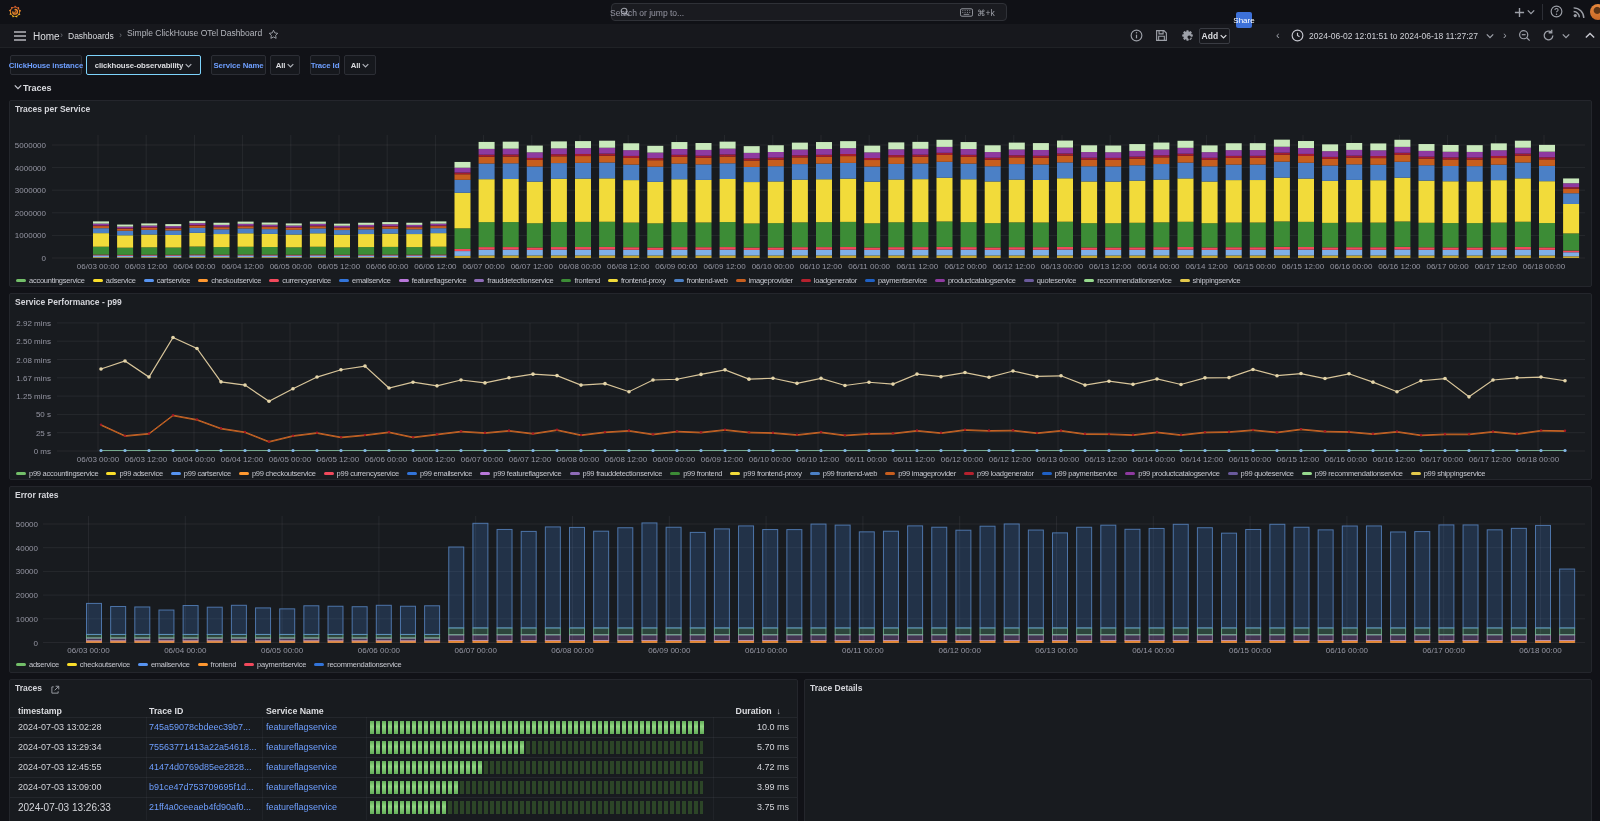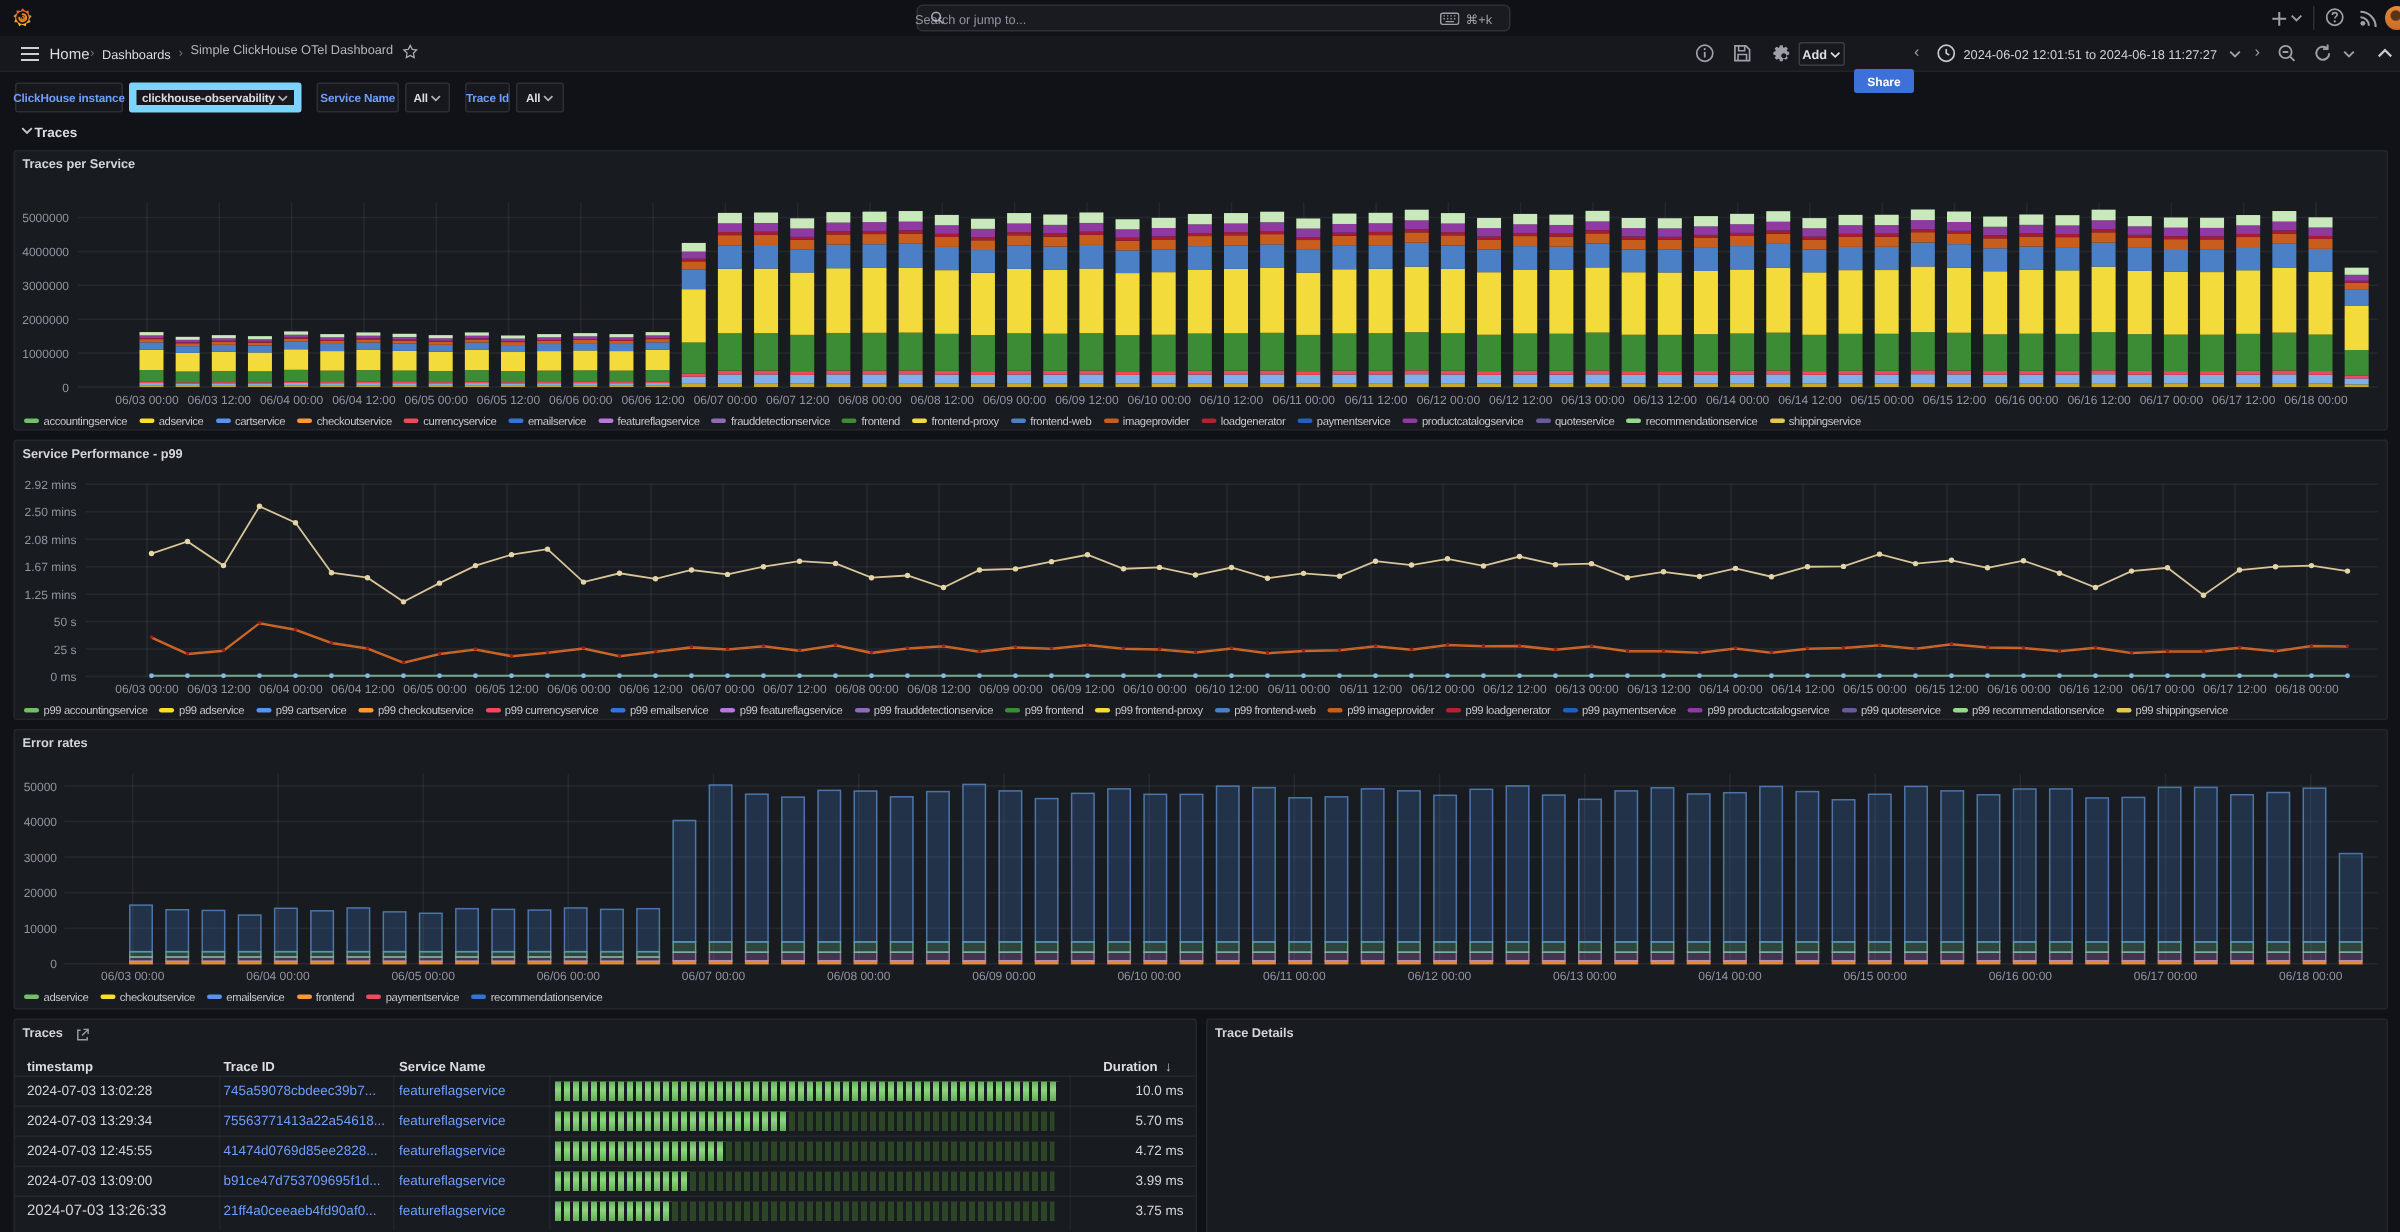--- a/index.html
+++ b/index.html
@@ -75,21 +75,21 @@
 <svg class="abs" style="left:1155px;top:29px" width="13" height="13" viewBox="0 0 16 16">
     <path d="M2 2h9l3 3v9H2z" fill="none" stroke="#9da0a8" stroke-width="1.4"></path>
     <path d="M5 2v4h5V2M4.5 14v-5h7v5" fill="none" stroke="#9da0a8" stroke-width="1.3"></path>
   </svg>
 <svg class="abs" style="left:1181px;top:29px" width="13" height="13" viewBox="0 0 16 16">
     <path d="M12.75 6.43 L14.50 6.88 L14.50 9.12 L12.75 9.57 L12.47 10.24 L13.39 11.81 L11.81 13.39 L10.24 12.47 L9.57 12.75 L9.12 14.50 L6.88 14.50 L6.43 12.75 L5.76 12.47 L4.19 13.39 L2.61 11.81 L3.53 10.24 L3.25 9.57 L1.50 9.12 L1.50 6.88 L3.25 6.43 L3.53 5.76 L2.61 4.19 L4.19 2.61 L5.76 3.53 L6.43 3.25 L6.88 1.50 L9.12 1.50 L9.57 3.25 L10.24 3.53 L11.81 2.61 L13.39 4.19 L12.47 5.76 Z M 10.10 8.00 a 2.1 2.1 0 1 0 0.01 0 Z" fill="#9da0a8" fill-rule="evenodd"></path>
   </svg>
 <div class="abs" style="left:1199px;top:28px;width:31px;height:16px;border:1px solid #3a3c43;border-radius:2px;display:flex;align-items:center;justify-content:center;font-size:8.5px;font-weight:700;color:#dcdde1">Add&nbsp;<svg width="7" height="5" viewBox="0 0 10 6">
       <path d="M1 1l4 4 4-4" fill="none" stroke="#dcdde1" stroke-width="1.7"></path>
     </svg></div>
-<div class="abs" style="left:1236px;top:46px;width:40px;height:16px;background:#3d71d9;border-radius:2px;display:flex;align-items:center;justify-content:center;font-size:8px;font-weight:700;color:#fff">Share</div>
+<div class="abs" style="left:1236px;top:12px;width:16px;height:16px;background:#3d71d9;border-radius:2px;display:flex;align-items:center;justify-content:center;font-size:8px;font-weight:400;color:#fff">Share</div>
 <div class="abs" style="left:1276px;top:29px;font-size:11px;color:#9da0a8">‹</div>
 <svg class="abs" style="left:1291px;top:29px" width="13" height="13" viewBox="0 0 16 16">
     <circle cx="8" cy="8" r="6.6" fill="none" stroke="#c6c7cf" stroke-width="1.4"></circle>
     <path d="M8 4.5V8l2.5 1.5" fill="none" stroke="#c6c7cf" stroke-width="1.4"></path>
   </svg>
 <div class="abs" style="left:1309px;top:31px;font-size:8.5px;color:#d0d1d7">2024-06-02 12:01:51 to 2024-06-18 11:27:27</div>
 <svg class="abs" style="left:1486px;top:33px" width="8" height="6" viewBox="0 0 10 6">
     <path d="M1 1l4 4 4-4" fill="none" stroke="#9da0a8" stroke-width="1.6"></path>
   </svg>
 <div class="abs" style="left:1503px;top:29px;font-size:11px;color:#9da0a8">›</div>
@@ -102,21 +102,21 @@
     <path d="M13.3 8a5.3 5.3 0 1 1-1.55-3.75" fill="none" stroke="#9da0a8" stroke-width="1.6"></path>
     <path d="M12 .8v3.8H8.2" fill="none" stroke="#9da0a8" stroke-width="1.6"></path>
   </svg>
 <svg class="abs" style="left:1562px;top:33px" width="8" height="6" viewBox="0 0 10 6">
     <path d="M1 1l4 4 4-4" fill="none" stroke="#9da0a8" stroke-width="1.6"></path>
   </svg>
 <svg class="abs" style="left:1585px;top:32px" width="10" height="7" viewBox="0 0 12 7">
     <path d="M1 6l5-5 5 5" fill="none" stroke="#c6c7cf" stroke-width="1.7"></path>
   </svg>
 <div class="abs" style="left:10px;top:55px;width:72px;height:20px;background:#16181d;border:1px solid #2c2e35;border-radius:2px;display:flex;align-items:center;justify-content:center;font-size:7.8px;font-weight:700;color:#6e9fff;white-space:nowrap;letter-spacing:-0.1px">ClickHouse instance</div>
-<div class="abs" style="left:86px;top:55px;width:115px;height:20px;background:#16181d;border:5px solid #7dd3fc;border-radius:2px;display:flex;align-items:center;justify-content:center;font-size:7.8px;font-weight:700;color:#dcdde1;white-space:nowrap;letter-spacing:-0.1px">clickhouse-observability&nbsp;<svg width="7" height="5" viewBox="0 0 10 6">
+<div class="abs" style="left:86px;top:55px;width:115px;height:20px;background:#16181d;border:1px solid #7dd3fc;border-radius:2px;display:flex;align-items:center;justify-content:center;font-size:7.8px;font-weight:700;color:#dcdde1;white-space:nowrap;letter-spacing:-0.1px">clickhouse-observability&nbsp;<svg width="7" height="5" viewBox="0 0 10 6">
       <path d="M1 1l4 4 4-4" fill="none" stroke="#aeb1b8" stroke-width="1.7"></path>
     </svg></div>
 <div class="abs" style="left:211px;top:55px;width:55px;height:20px;background:#16181d;border:1px solid #2c2e35;border-radius:2px;display:flex;align-items:center;justify-content:center;font-size:7.8px;font-weight:700;color:#6e9fff;white-space:nowrap;letter-spacing:-0.1px">Service Name</div>
 <div class="abs" style="left:270px;top:55px;width:30px;height:20px;background:#16181d;border:1px solid #2c2e35;border-radius:2px;display:flex;align-items:center;justify-content:center;font-size:7.8px;font-weight:700;color:#dcdde1;white-space:nowrap;letter-spacing:-0.1px">All&nbsp;<svg width="7" height="5" viewBox="0 0 10 6">
       <path d="M1 1l4 4 4-4" fill="none" stroke="#aeb1b8" stroke-width="1.7"></path>
     </svg></div>
 <div class="abs" style="left:310px;top:55px;width:30px;height:20px;background:#16181d;border:1px solid #2c2e35;border-radius:2px;display:flex;align-items:center;justify-content:center;font-size:7.8px;font-weight:700;color:#6e9fff;white-space:nowrap;letter-spacing:-0.1px">Trace Id</div>
 <div class="abs" style="left:344px;top:55px;width:32px;height:20px;background:#16181d;border:1px solid #2c2e35;border-radius:2px;display:flex;align-items:center;justify-content:center;font-size:7.8px;font-weight:700;color:#dcdde1;white-space:nowrap;letter-spacing:-0.1px">All&nbsp;<svg width="7" height="5" viewBox="0 0 10 6">
       <path d="M1 1l4 4 4-4" fill="none" stroke="#aeb1b8" stroke-width="1.7"></path>
     </svg></div>

